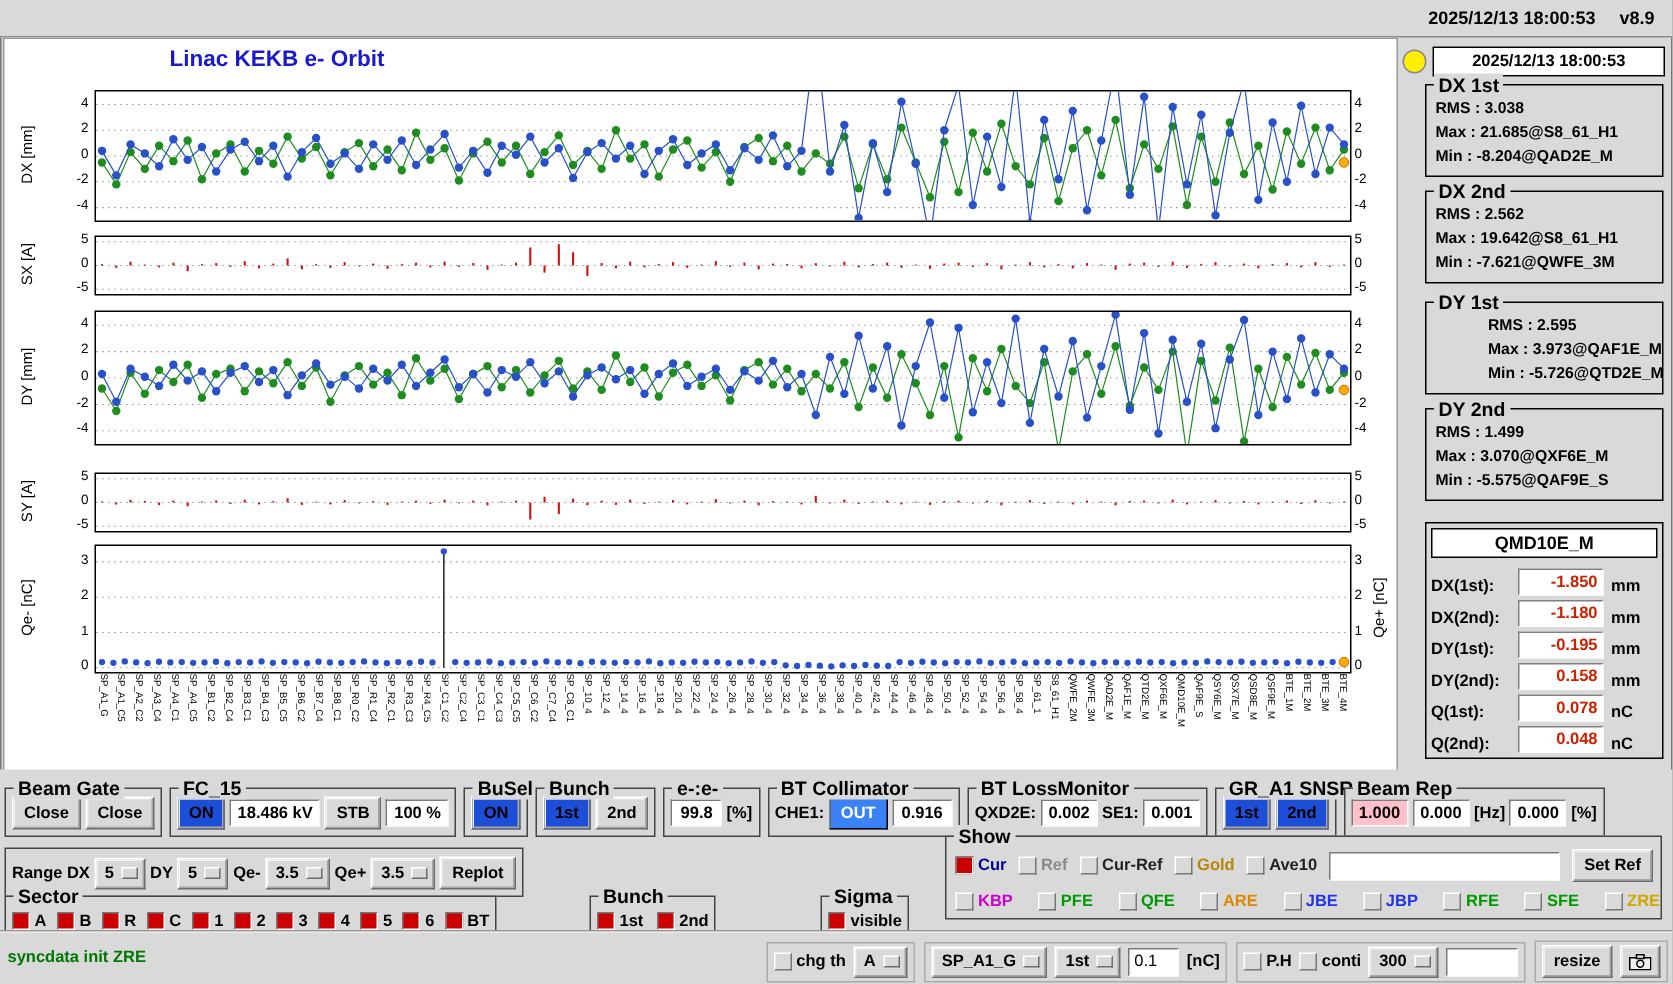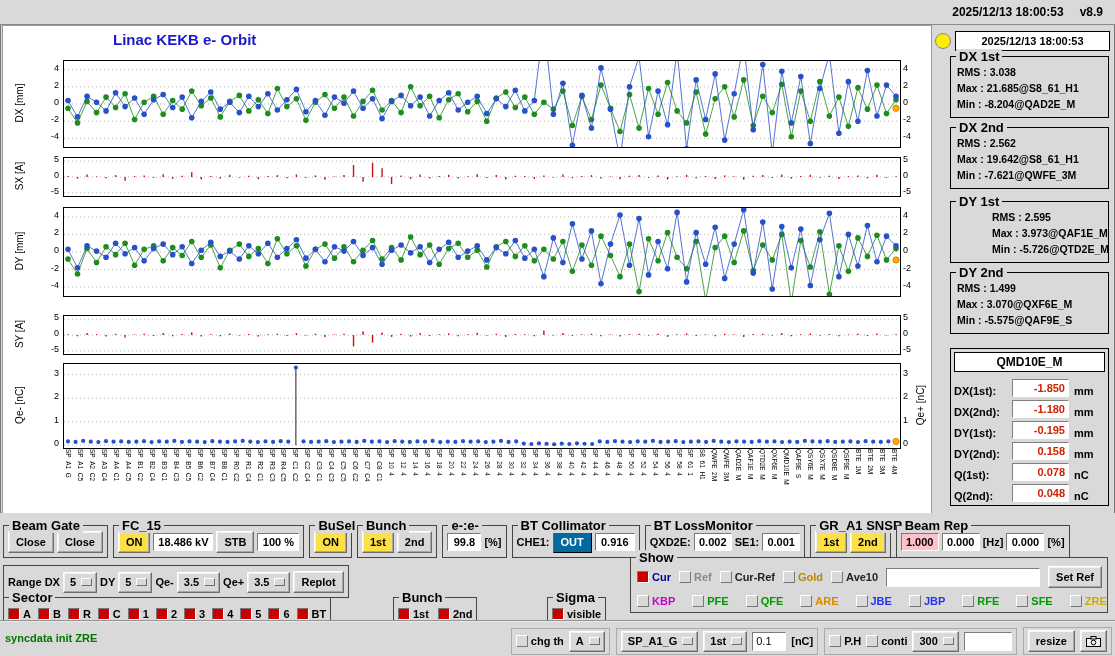--- a/index.html
+++ b/index.html
@@ -24,22 +24,22 @@
   .mon-title{background:#fff;border:1px solid #000;font-weight:bold;font-size:12px;text-align:center;height:18px;line-height:18px;margin-bottom:4px;}
   .mon-row{display:flex;align-items:flex-end;height:21px;font-size:11px;font-weight:bold;}
   .mon-label{width:58px;}
   .mon-val{width:52px;height:16px;line-height:16px;background:#fff;border:1px solid;border-color:#808080 #fff #fff #808080;color:#cc2200;text-align:right;padding-right:3px;font-size:11px;}
   .mon-unit{margin-left:5px;}
   
   .controls{position:absolute;left:0;top:513px;width:1115px;height:143px;background:#d9d9d9;}
   #crow1{position:absolute;top:6px;left:3px;display:flex;gap:5px;}
   .grp{position:relative;border:1px solid #444;background:#d9d9d9;display:flex;align-items:center;gap:3px;padding:4px 4px 3px;height:24px;margin-top:6px;box-sizing:content-box;}
   .btn{display:inline-flex;align-items:center;justify-content:center;height:20px;padding:0 7px;background:#d9d9d9;border:1px solid;border-color:#fff #6d6d6d #6d6d6d #fff;box-shadow:inset -1px -1px 0 #a8a8a8,inset 1px 1px 0 #f2f2f2;font-size:11px;font-weight:bold;cursor:default;white-space:nowrap;}
-  .btn.green{background:#fde047;}
-  .btn.dark{background:#0369a1;color:#fff;border-color:#666 #000 #000 #666;box-shadow:none;}
+  .btn.green{background:#1d4ed8;}
+  .btn.dark{background:#3b82f6;color:#fff;border-color:#666 #000 #000 #666;box-shadow:none;}
   .val{height:18px;padding:0 3px;background:#fff;border:1px solid;border-color:#7a7a7a #fff #fff #7a7a7a;font-size:11px;font-weight:bold;display:inline-flex;align-items:center;justify-content:center;white-space:nowrap;box-sizing:border-box;}
   .val.pink{background:#ffc0cb;}
   .lbl{font-size:11px;font-weight:bold;white-space:nowrap;}
   .chk{display:inline-flex;align-items:center;gap:3px;cursor:default;}
   .chkbox{width:10px;height:10px;background:#d9d9d9;border:1px solid;border-color:#fff #777 #777 #fff;flex:none;}
   .chkbox.on{background:#cc0000;border-color:#777 #fff #fff #777;}
   .chklbl{font-size:11px;font-weight:bold;white-space:nowrap;}
   .opt{display:inline-flex;align-items:center;gap:5px;height:19px;padding:0 4px 0 6px;background:#d9d9d9;border:1px solid;border-color:#fff #6d6d6d #6d6d6d #fff;box-shadow:inset -1px -1px 0 #a8a8a8,inset 1px 1px 0 #f2f2f2;font-size:11px;font-weight:bold;cursor:default;white-space:nowrap;}
   .optind{width:9px;height:6px;background:#d9d9d9;border:1px solid;border-color:#fff #6d6d6d #6d6d6d #fff;}
   .entry{height:17px;background:#fff;border:1px solid;border-color:#7a7a7a #fff #fff #7a7a7a;font-size:11px;font-family:inherit;padding:0 3px;box-sizing:content-box;}

